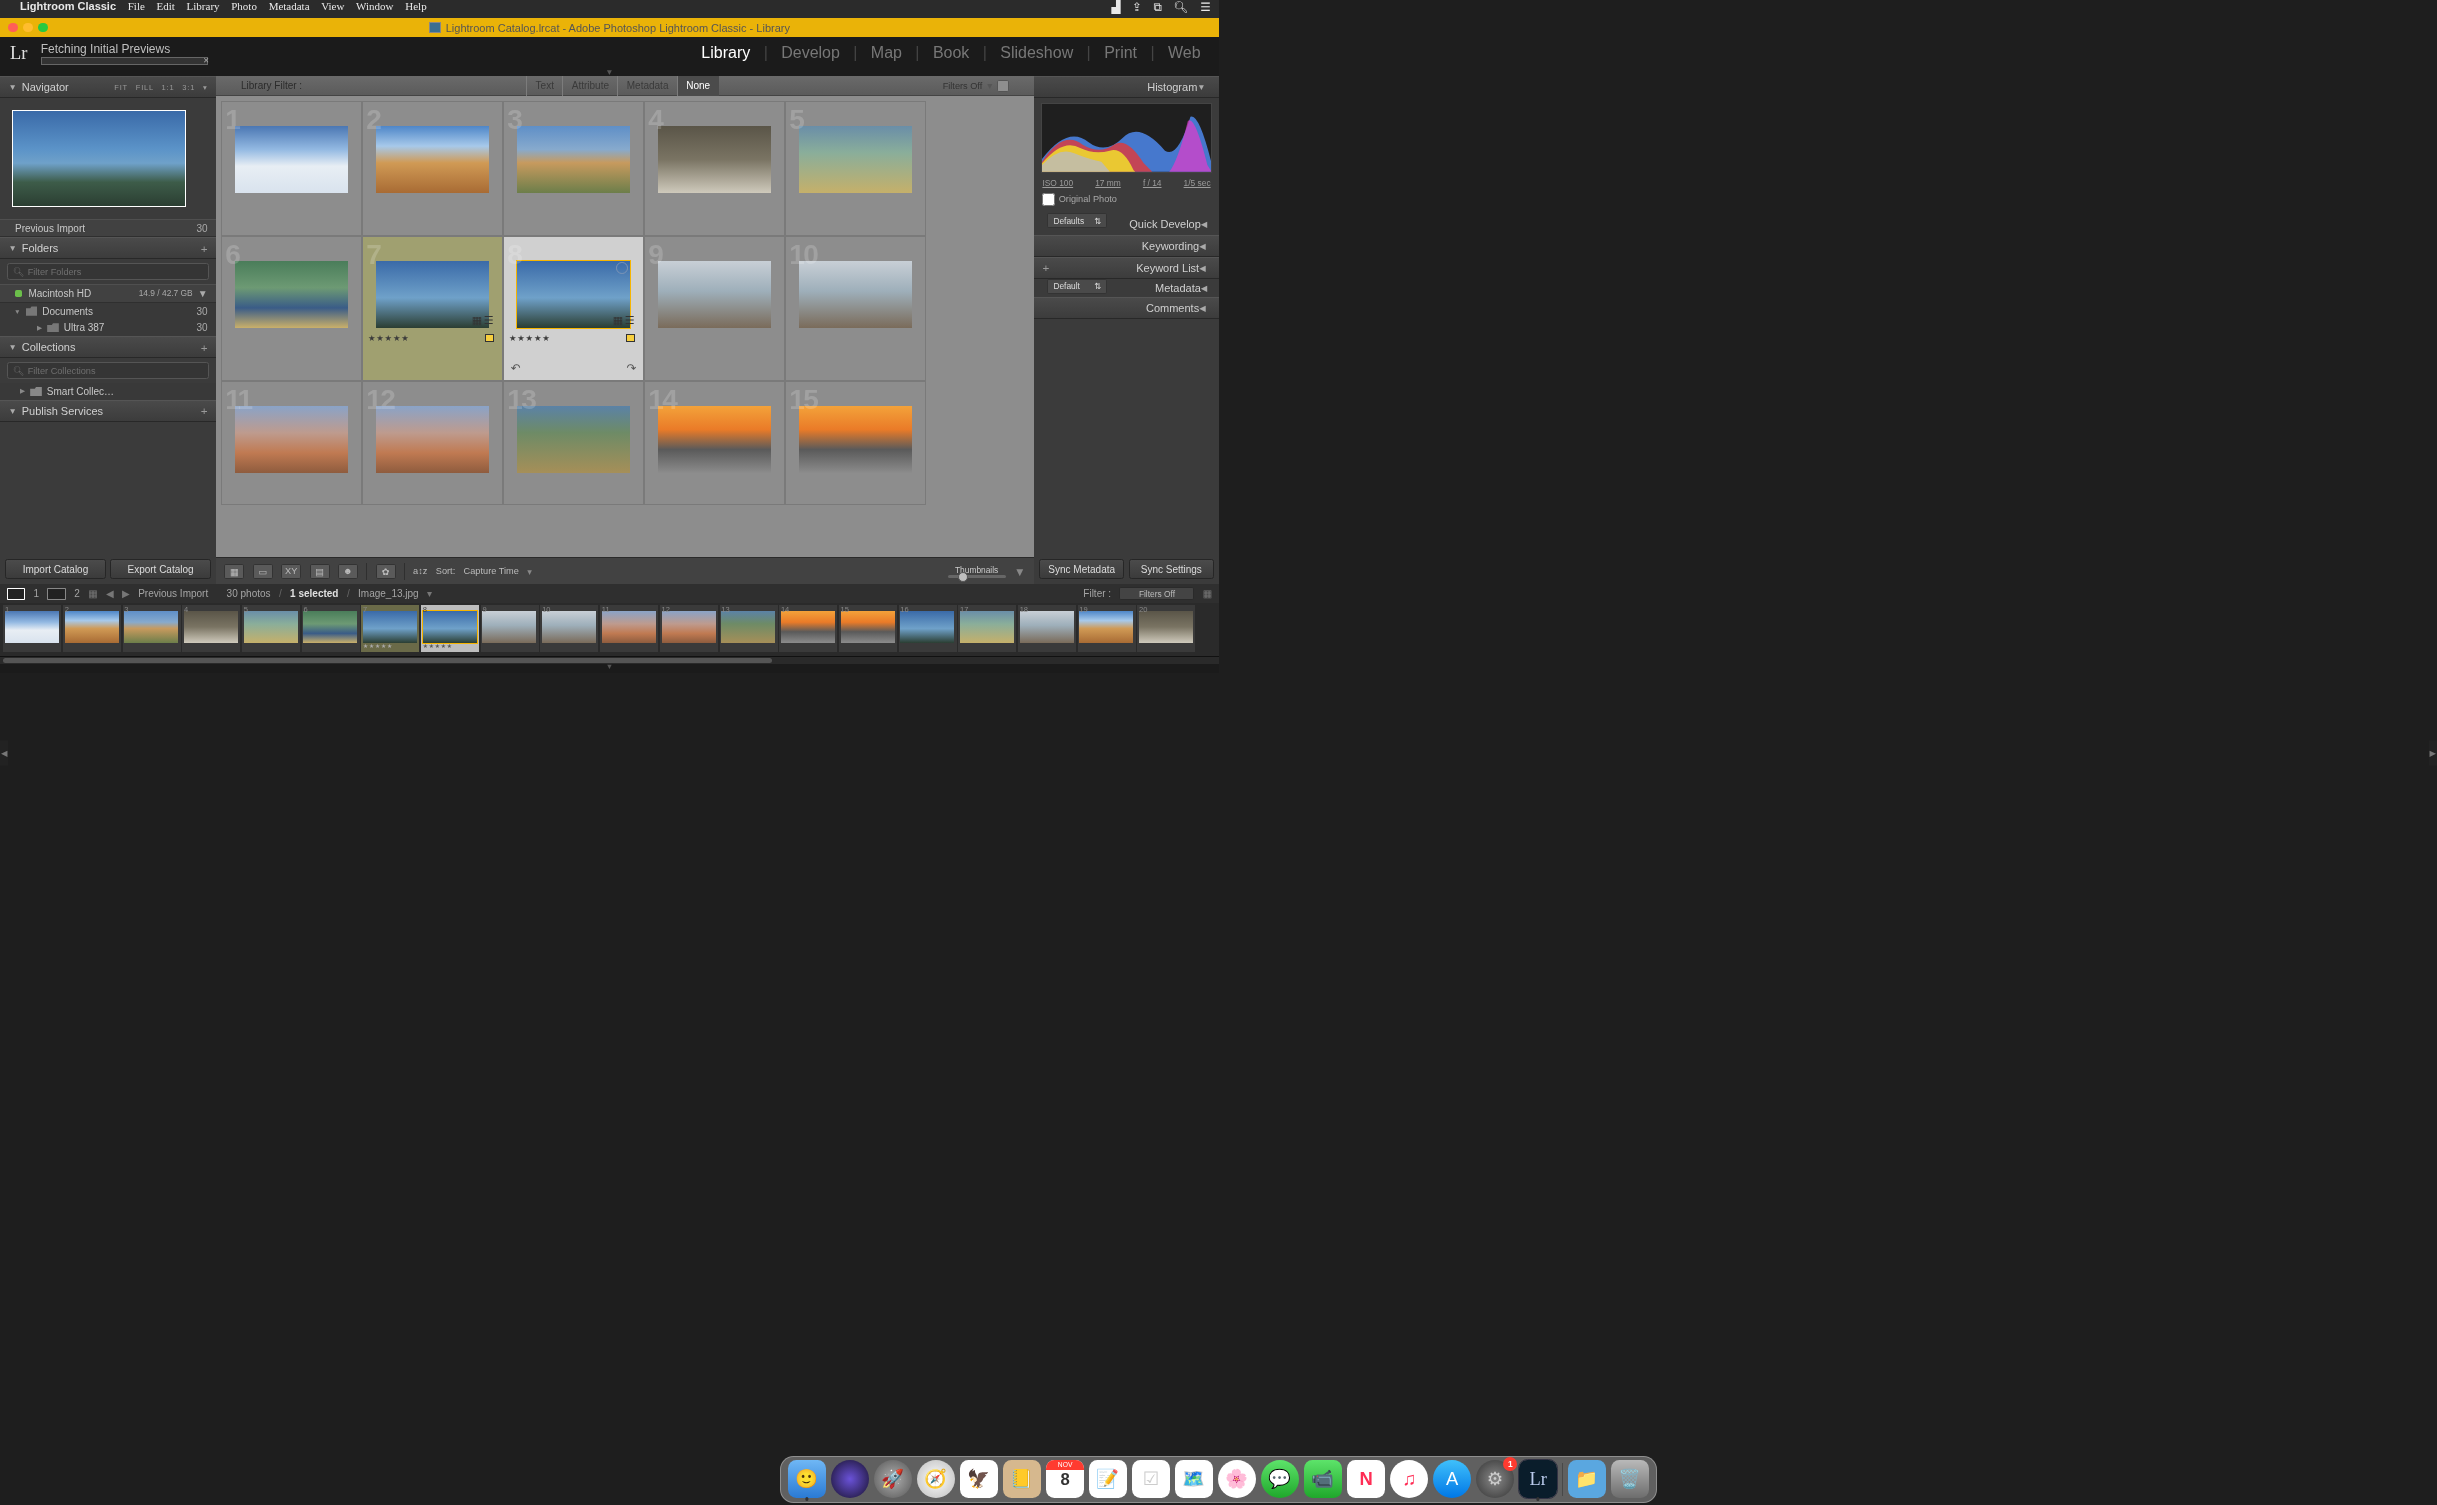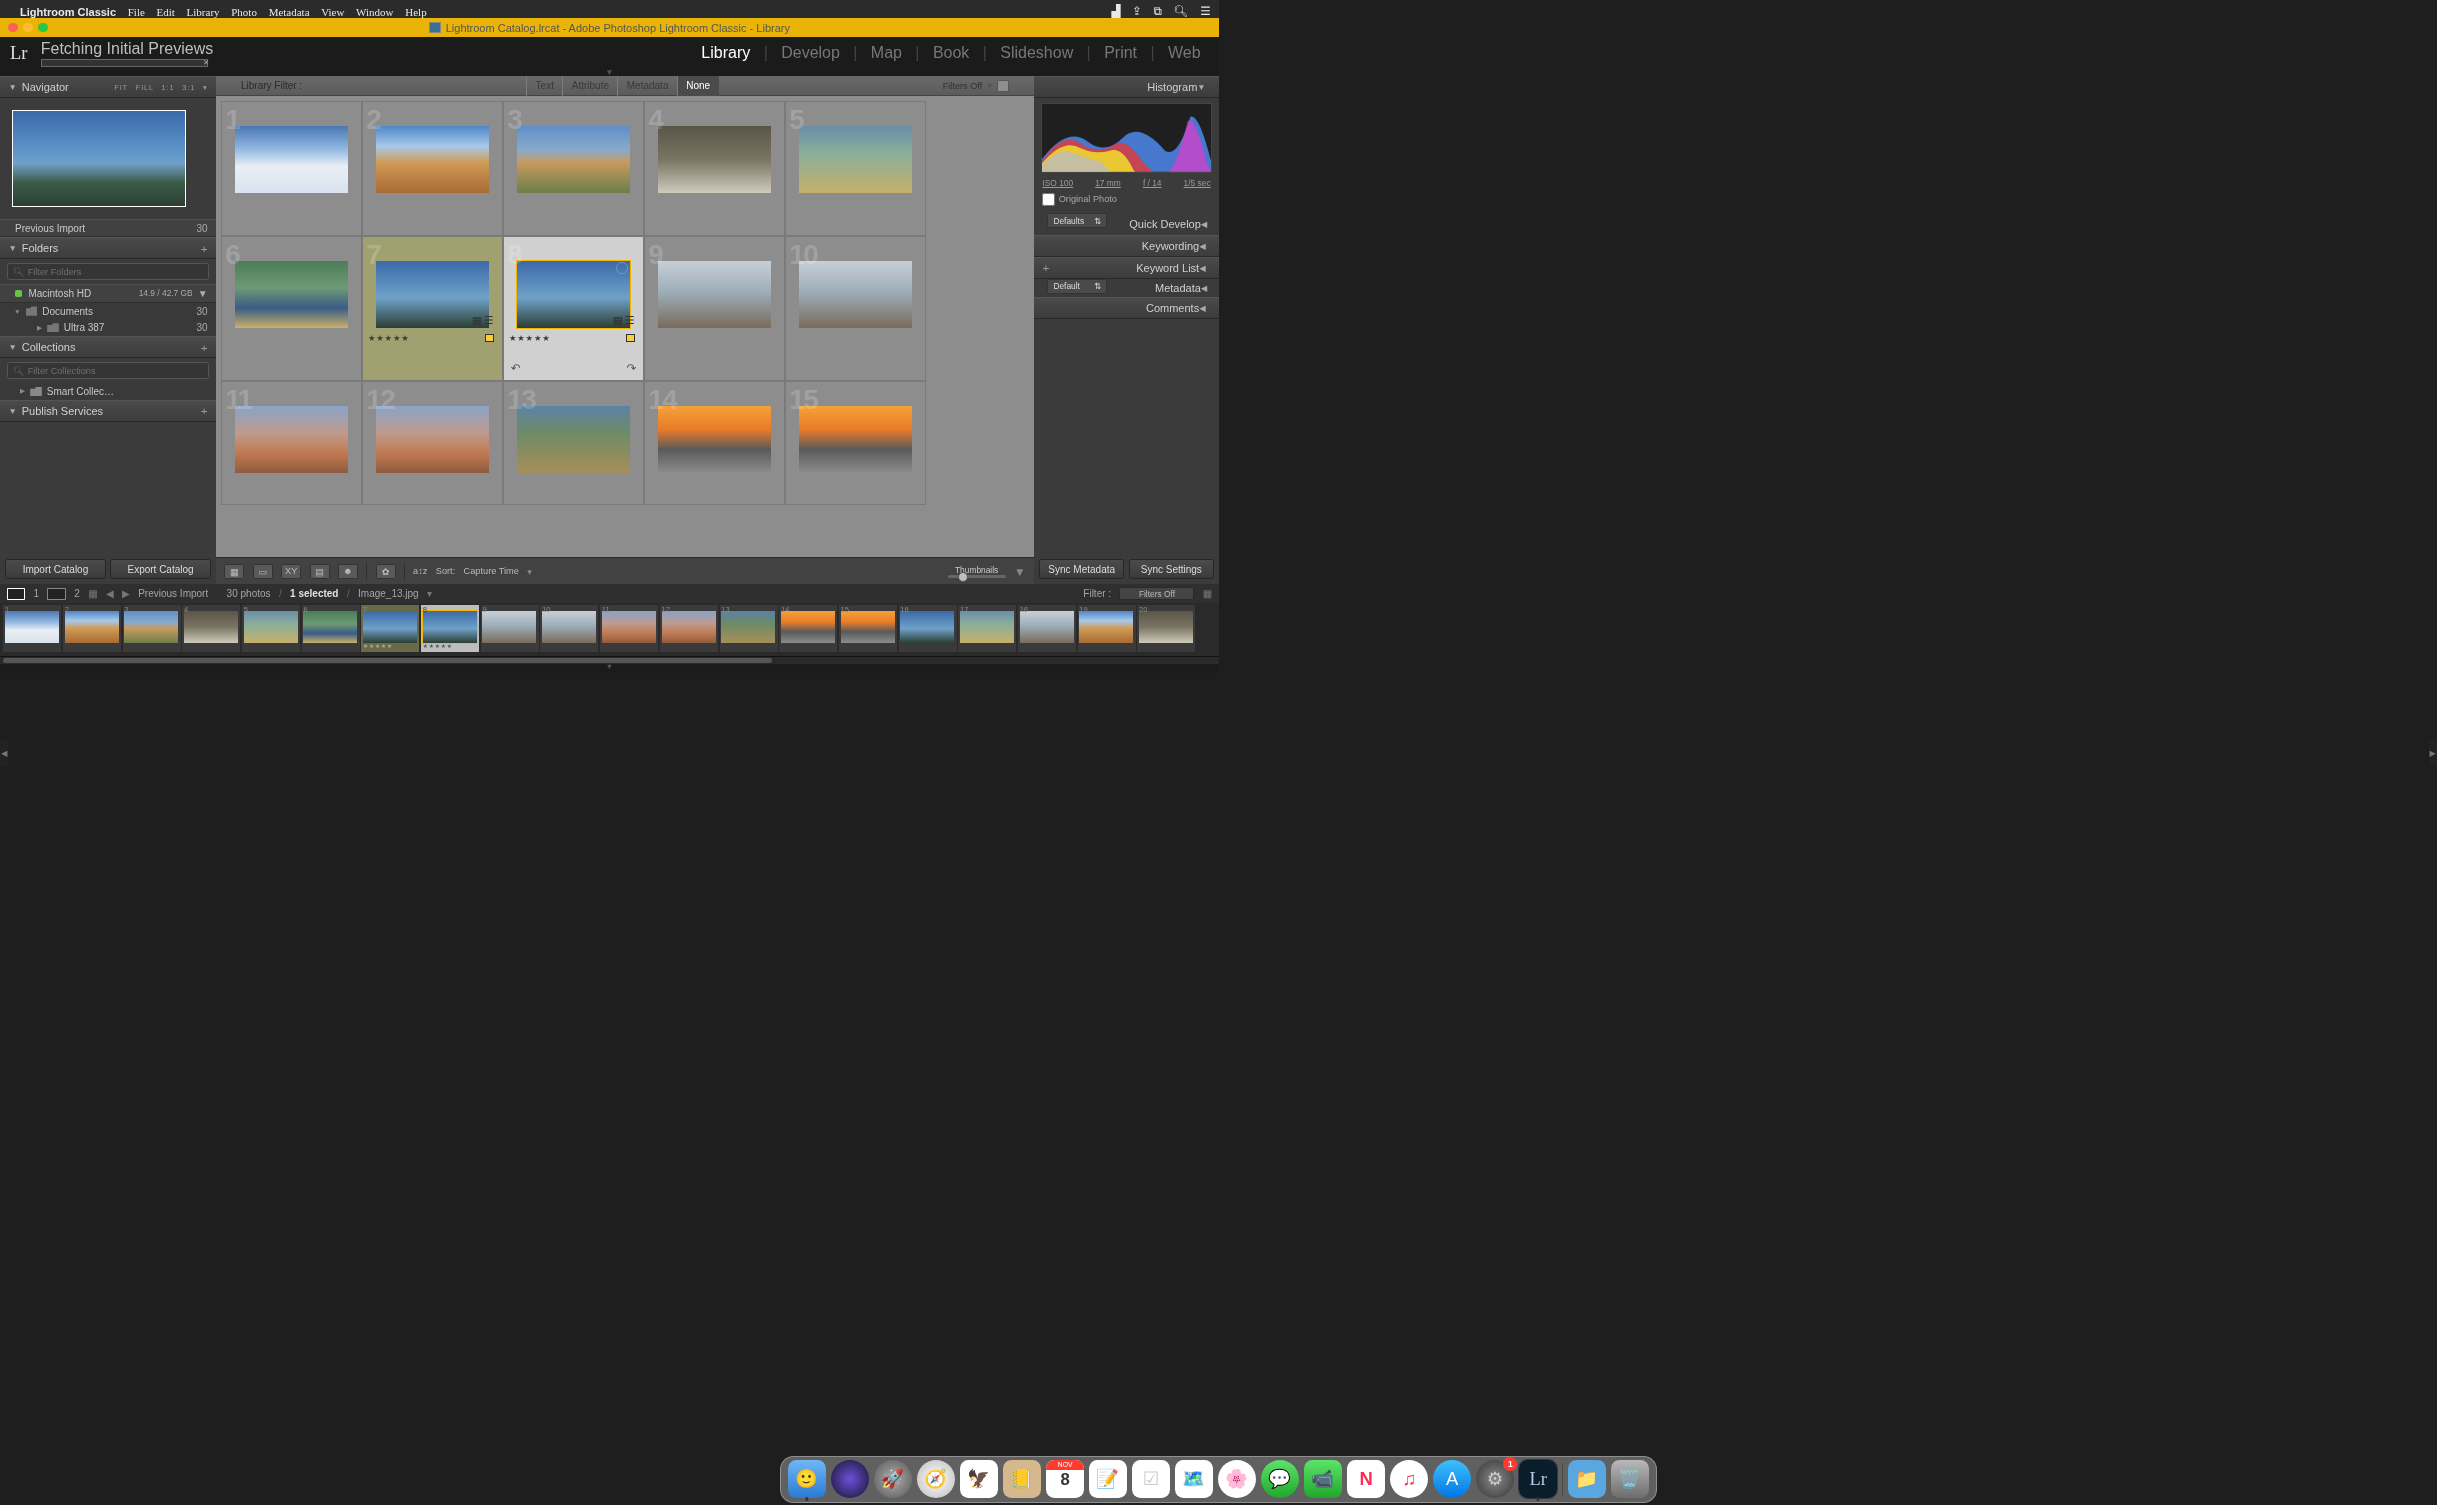--- a/index.html
+++ b/index.html
@@ -1,37 +1,37 @@
 <!DOCTYPE html>
 <html style="font-size:13.4px"><head>
 <meta charset="utf-8">
 <style>
   * { box-sizing: border-box; margin: 0; padding: 0; font-family: -apple-system, "Helvetica Neue", Arial, sans-serif; user-select: none; }
   body { background:#1e1e1e; width:1219px; height:753px; overflow:hidden; font-size:10px; color:#ccc; }
 
   
-  .mac-menubar { height:18.4px; background:#2b2b2b; display:flex; align-items:flex-end; padding:0 8.4px; color:#e8e8e8; font-size:11px; }
+  .mac-menubar { height:18.4px; background:#2b2b2b; display:flex; align-items:flex-start; padding:0 8.4px; color:#e8e8e8; font-size:11px; }
   .mac-menubar .apple { font-size:11.7px; margin-right:11.7px; }
   .mac-menubar .app { font-weight:700; margin-right:11.7px; }
   .mac-menubar .menu { margin-right:11.7px; cursor:pointer;font-family:Liberation Serif, serif; }
   .mac-menubar .spacer { flex:1; }
   .mac-menubar .ri { margin-left:11.7px; font-size:11.7px; }
 
   
   .win-title { height:18.4px; background:#eab308; display:flex; align-items:center; position:relative; }
   .win-title .tl { display:flex; gap:5.8px; position:absolute; left:8.4px; }
   .tl span{ width:9.2px; height:9.2px; border-radius:50%; display:block;}
   .tl .r{background:#ff5f57;} .tl .y{background:#ffbd2e;} .tl .g{background:#28c940;}
   .win-title .txt { margin:0 auto; color:#555; font-size:11px; display:flex; align-items:center; gap:5px; }
   .win-title .txt .ico{width:11.7px;height:11.7px;background:#3a6f91;border:0.8px solid #888;display:inline-block;}
 
   
   .lr-top { height:33px; background:#1b1b1b; display:flex; align-items:center; padding:0 5px 0 10px; }
   .lr-logo { font-family:"Times New Roman",serif; font-size:18.4px; color:#e0e0e0; margin-right:13.4px; font-weight:300;}
-  .lr-status { font-size:16px; color:#bfbfbf; display:flex; flex-direction:column; justify-content:center; }
+  .lr-status { font-size:12px; color:#bfbfbf; display:flex; flex-direction:column; justify-content:center; }
   .lr-status .bar { width:167px; height:7.5px; border:0.8px solid #666; background:#333; margin-top:1.7px; position:relative;}
   .lr-status .bar::after{content:"✕"; position:absolute; right:-2.5px; top:-2.5px; font-size:7.5px; color:#aaa;}
   .lr-top .sp { flex:1; }
   .modules { display:flex; align-items:center; color:#777; font-size:16px; }
   .modules .mod { padding:0 13.4px; cursor:pointer; }
   .modules .mod.active { color:#fff; font-weight:500; }
   .modules .div { color:#444; }
 
   
   .disc-top { height:6.7px; background:#1b1b1b; text-align:center; color:#555; font-size:8.4px; line-height:5px;}

